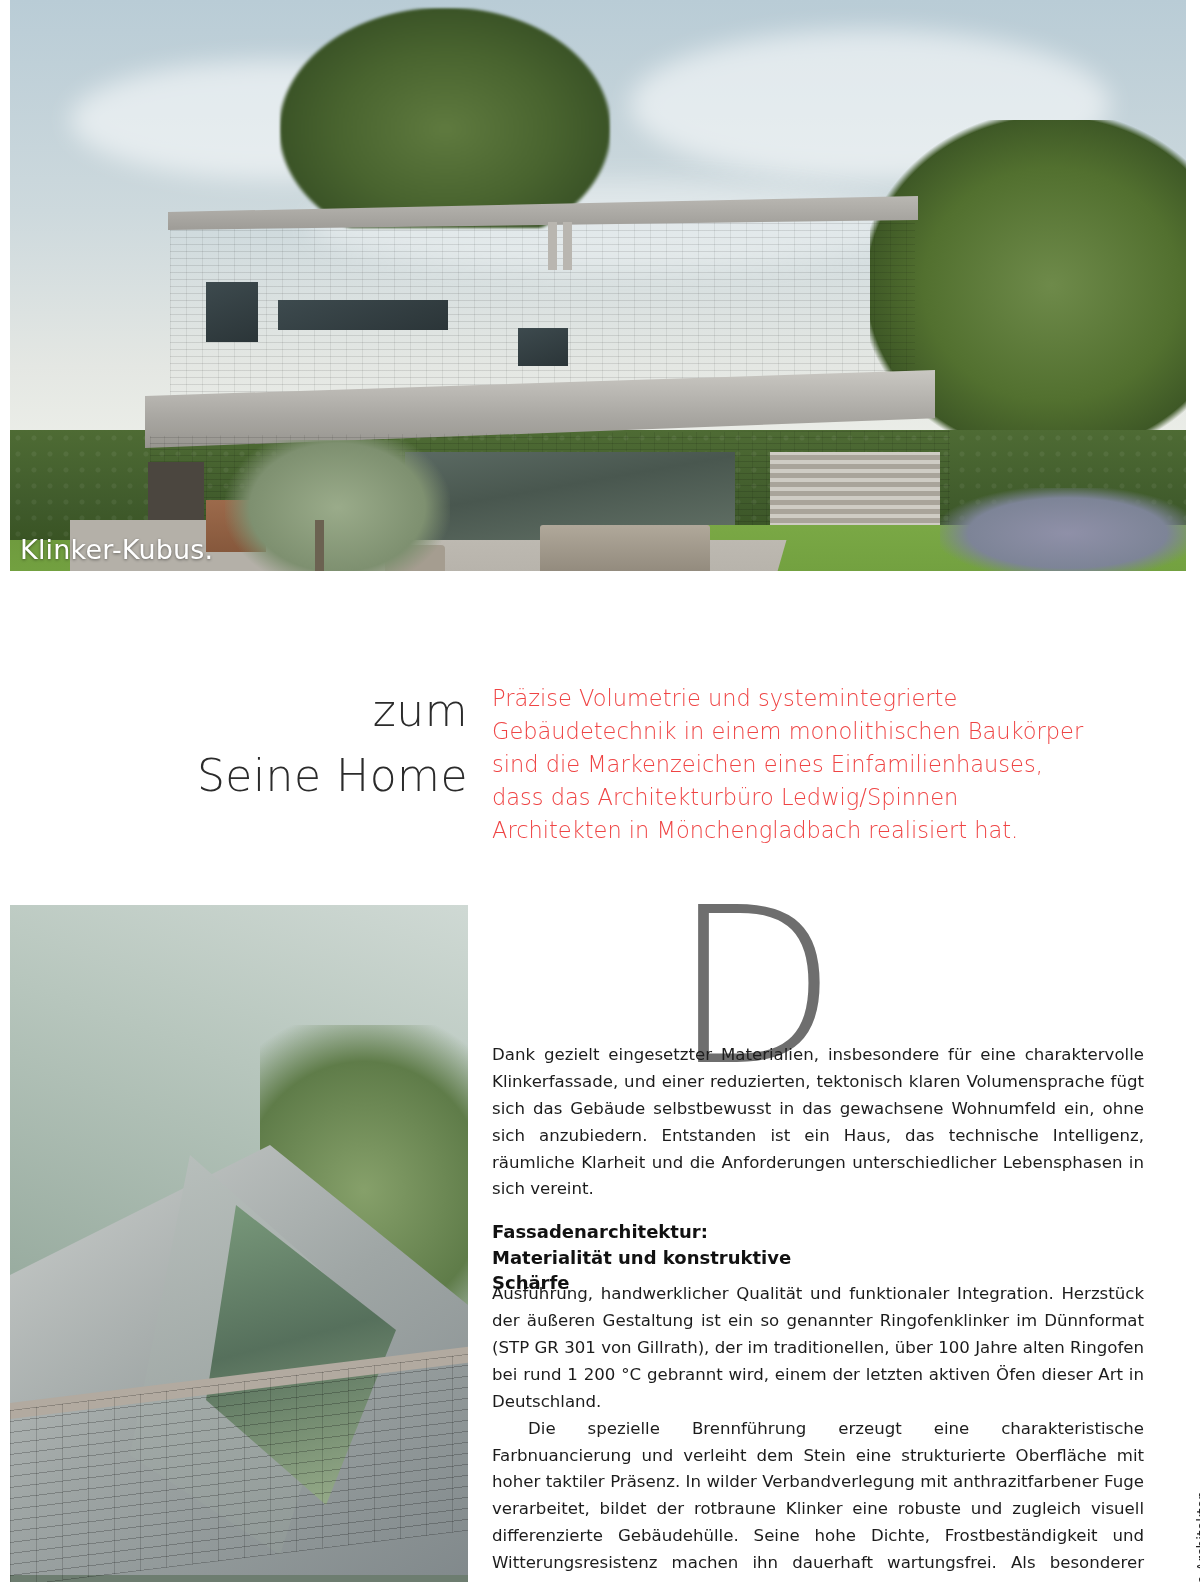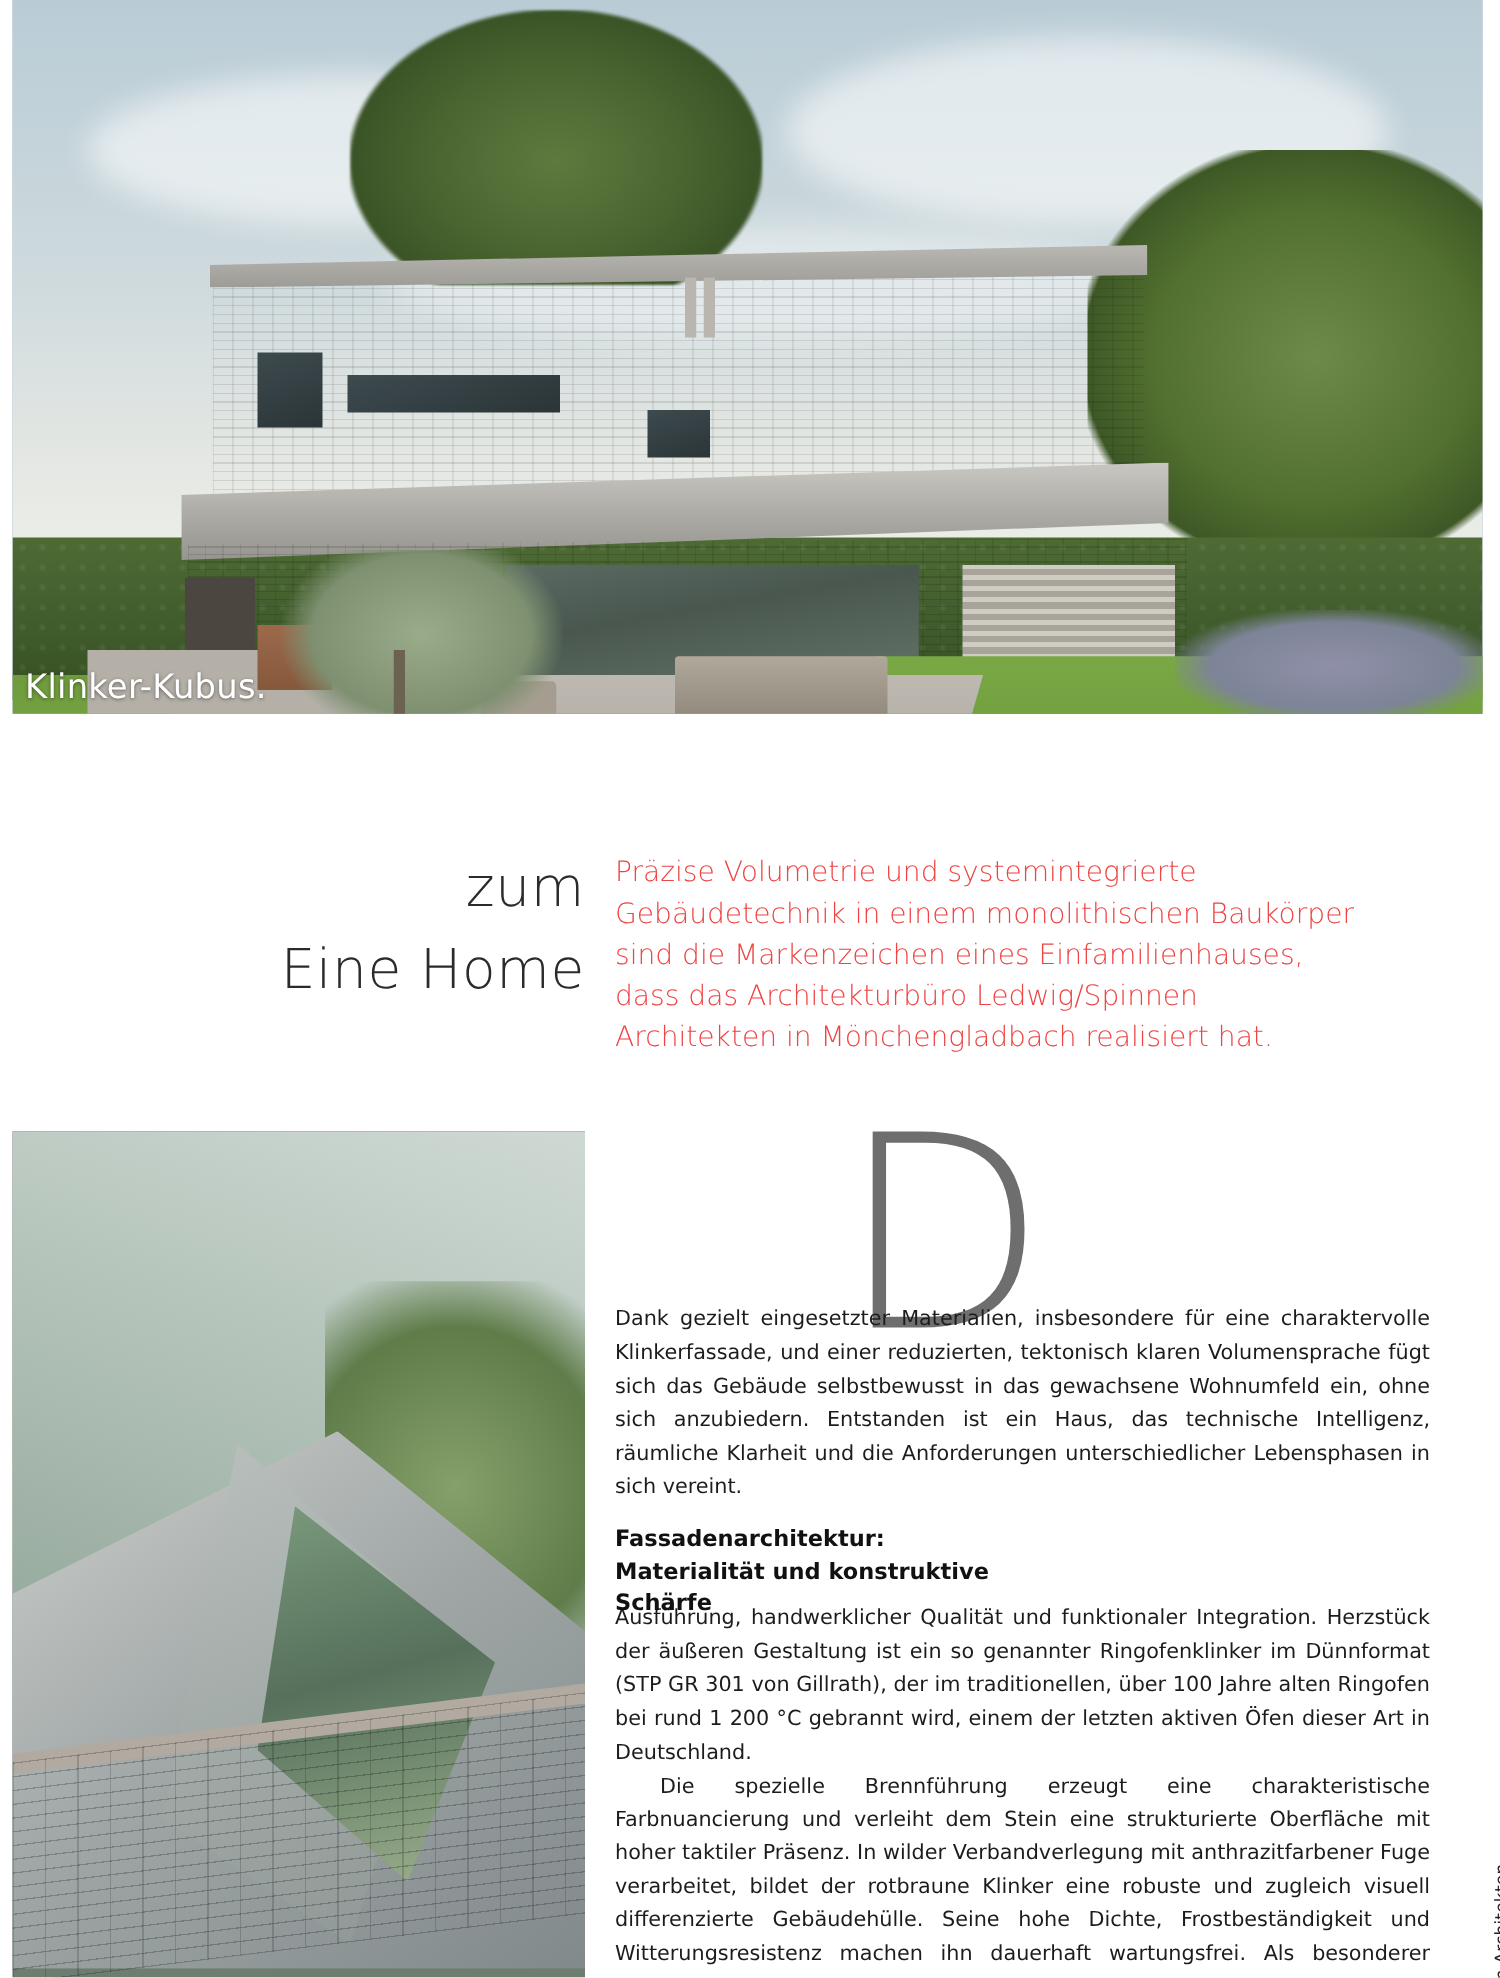--- a/index.html
+++ b/index.html
@@ -360,21 +360,21 @@
   <div class="chairs"></div>
   <div class="planter"></div>
   <div class="olive"></div>
   <div class="olive-trunk"></div>
   <div class="lav"></div>
   <div class="hero-caption">Klinker-Kubus.</div>
 </div>
 
 <div class="headline">
   <div>zum</div>
-  <div>Eine Home</div>
+  <div>Seine Home</div>
 </div>
 
 <div class="lead">Präzise Volumetrie und systemintegrierte Gebäudetechnik in einem monolithischen Baukörper sind die Markenzeichen eines Einfamilienhauses, dass das Architekturbüro Ledwig/Spinnen Architekten in Mönchengladbach realisiert hat.</div>
 
 <div class="dropcap">D</div>
 
 <div class="body-col">
   <p>Dank gezielt eingesetzter Materialien, insbesondere für eine charaktervolle Klinkerfassade, und einer reduzierten, tektonisch klaren Volumensprache fügt sich das Gebäude selbstbewusst in das gewachsene Wohnumfeld ein, ohne sich anzubiedern. Entstanden ist ein Haus, das technische Intelligenz, räumliche Klarheit und die Anforderungen unterschiedlicher Lebensphasen in sich vereint.</p>
 
   <div class="sub-wrap">

